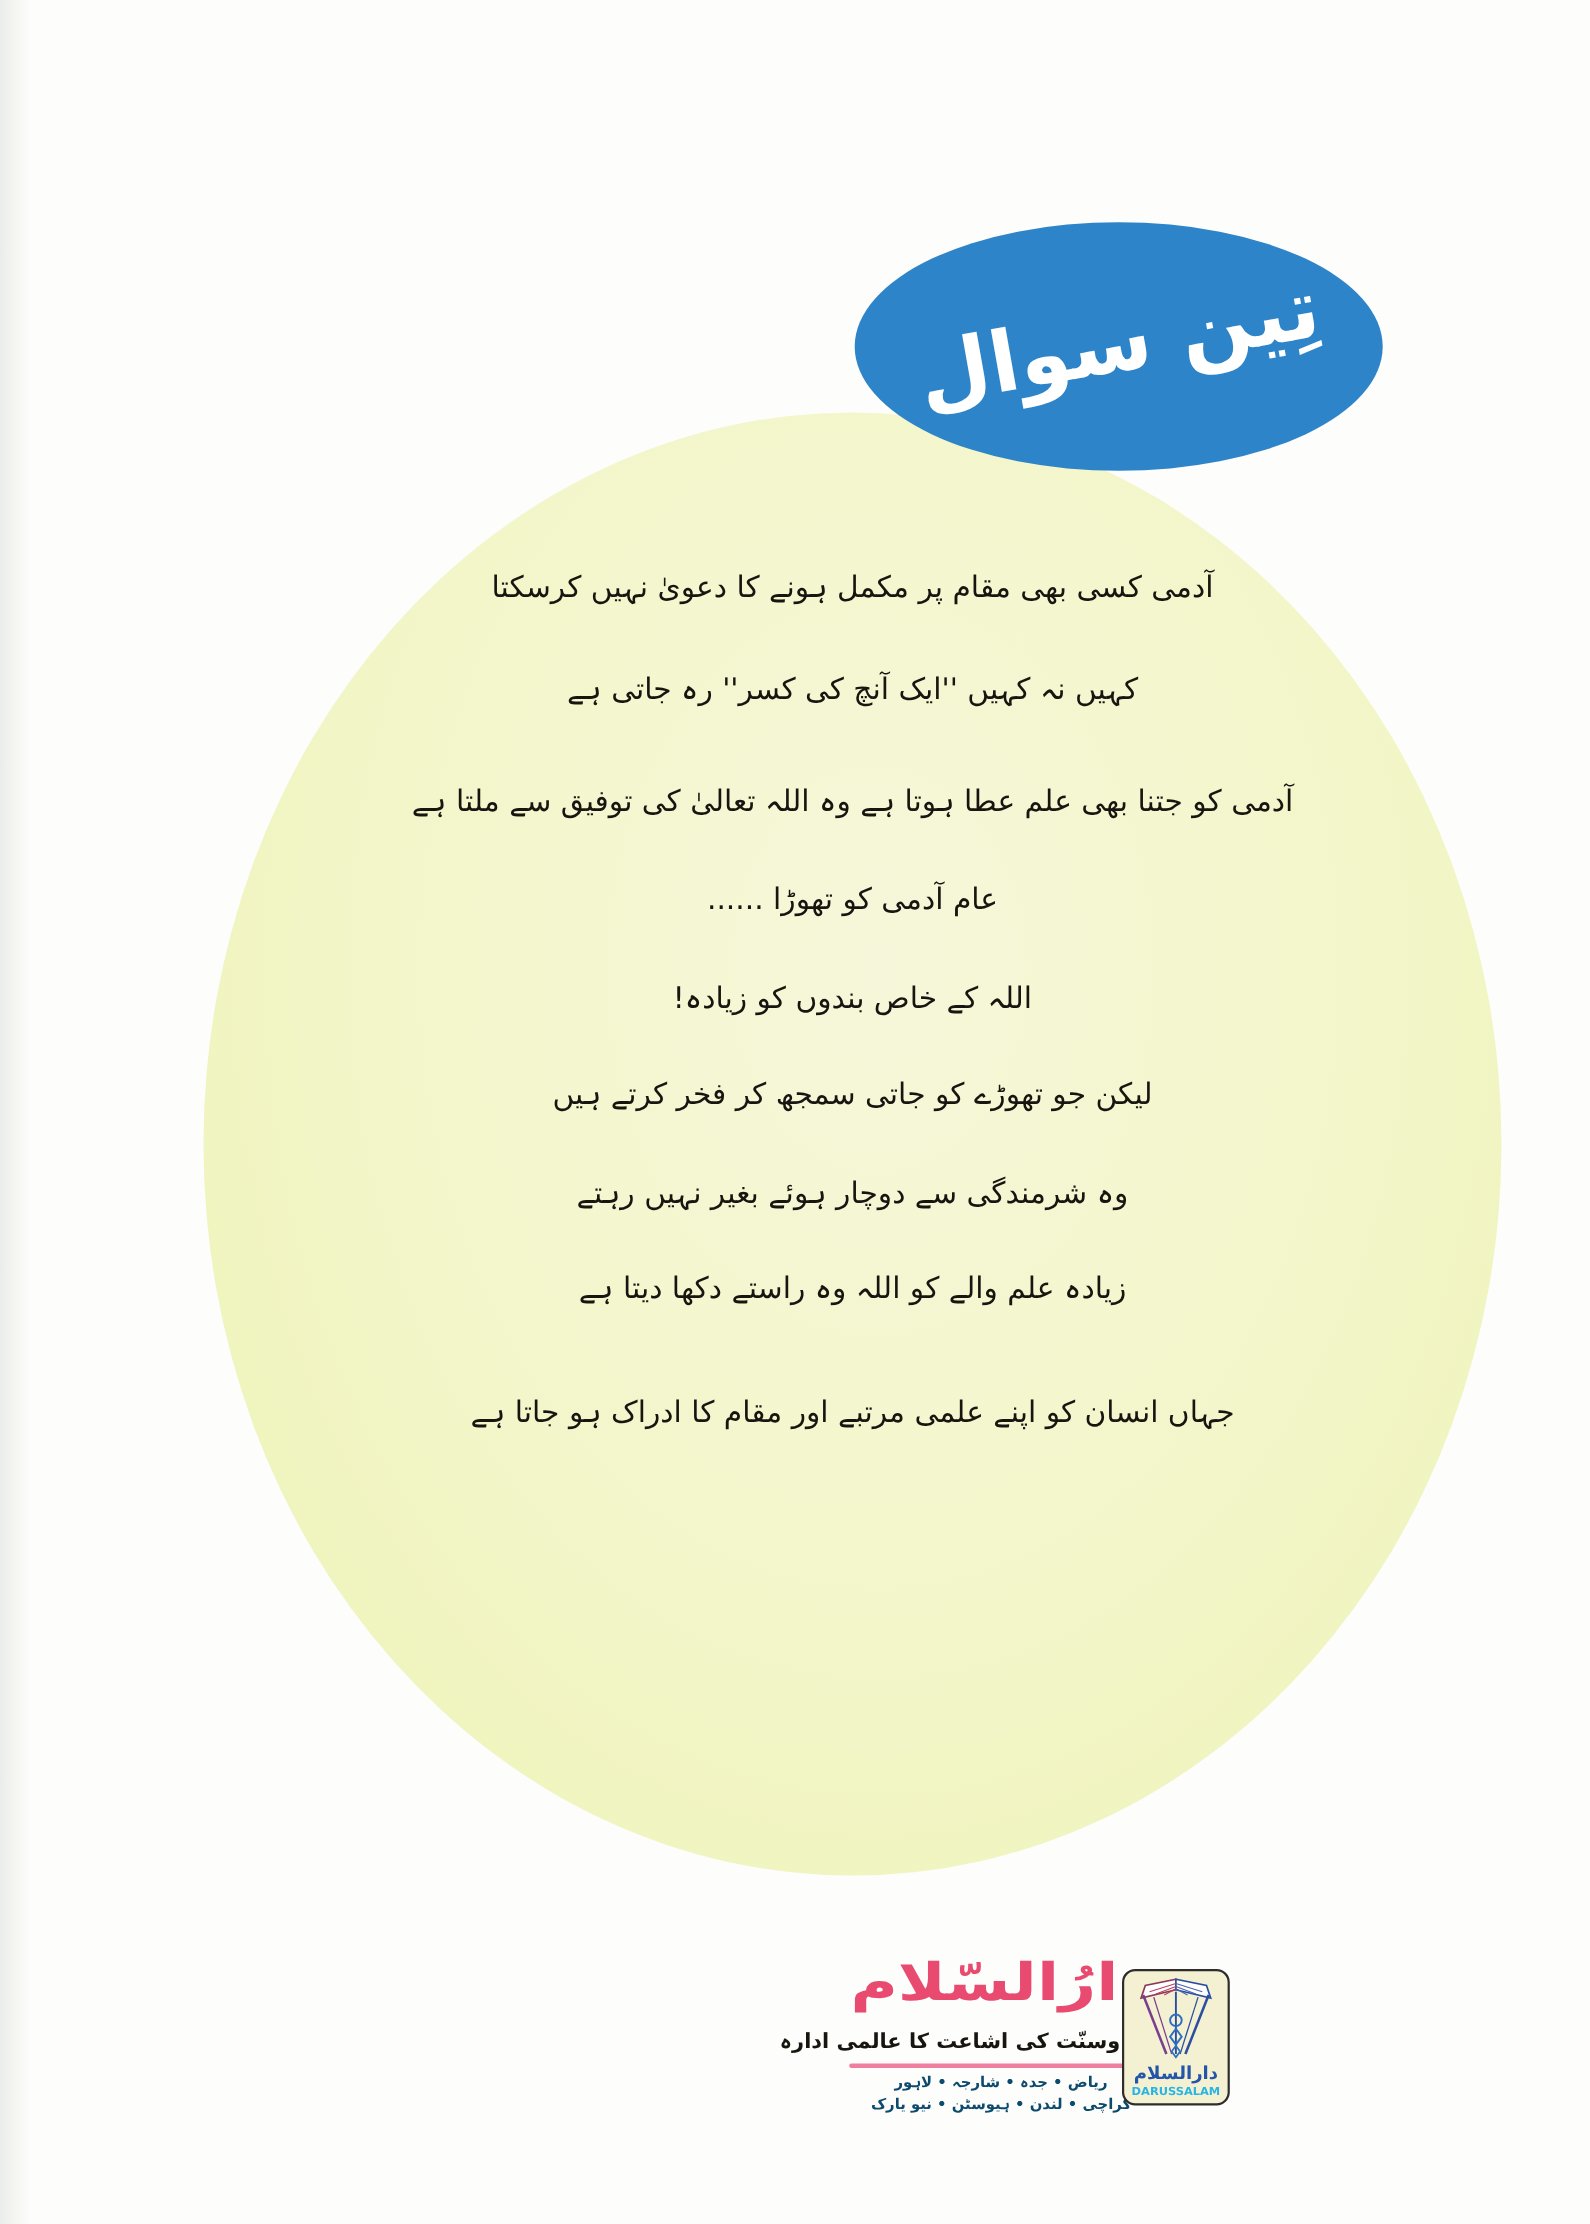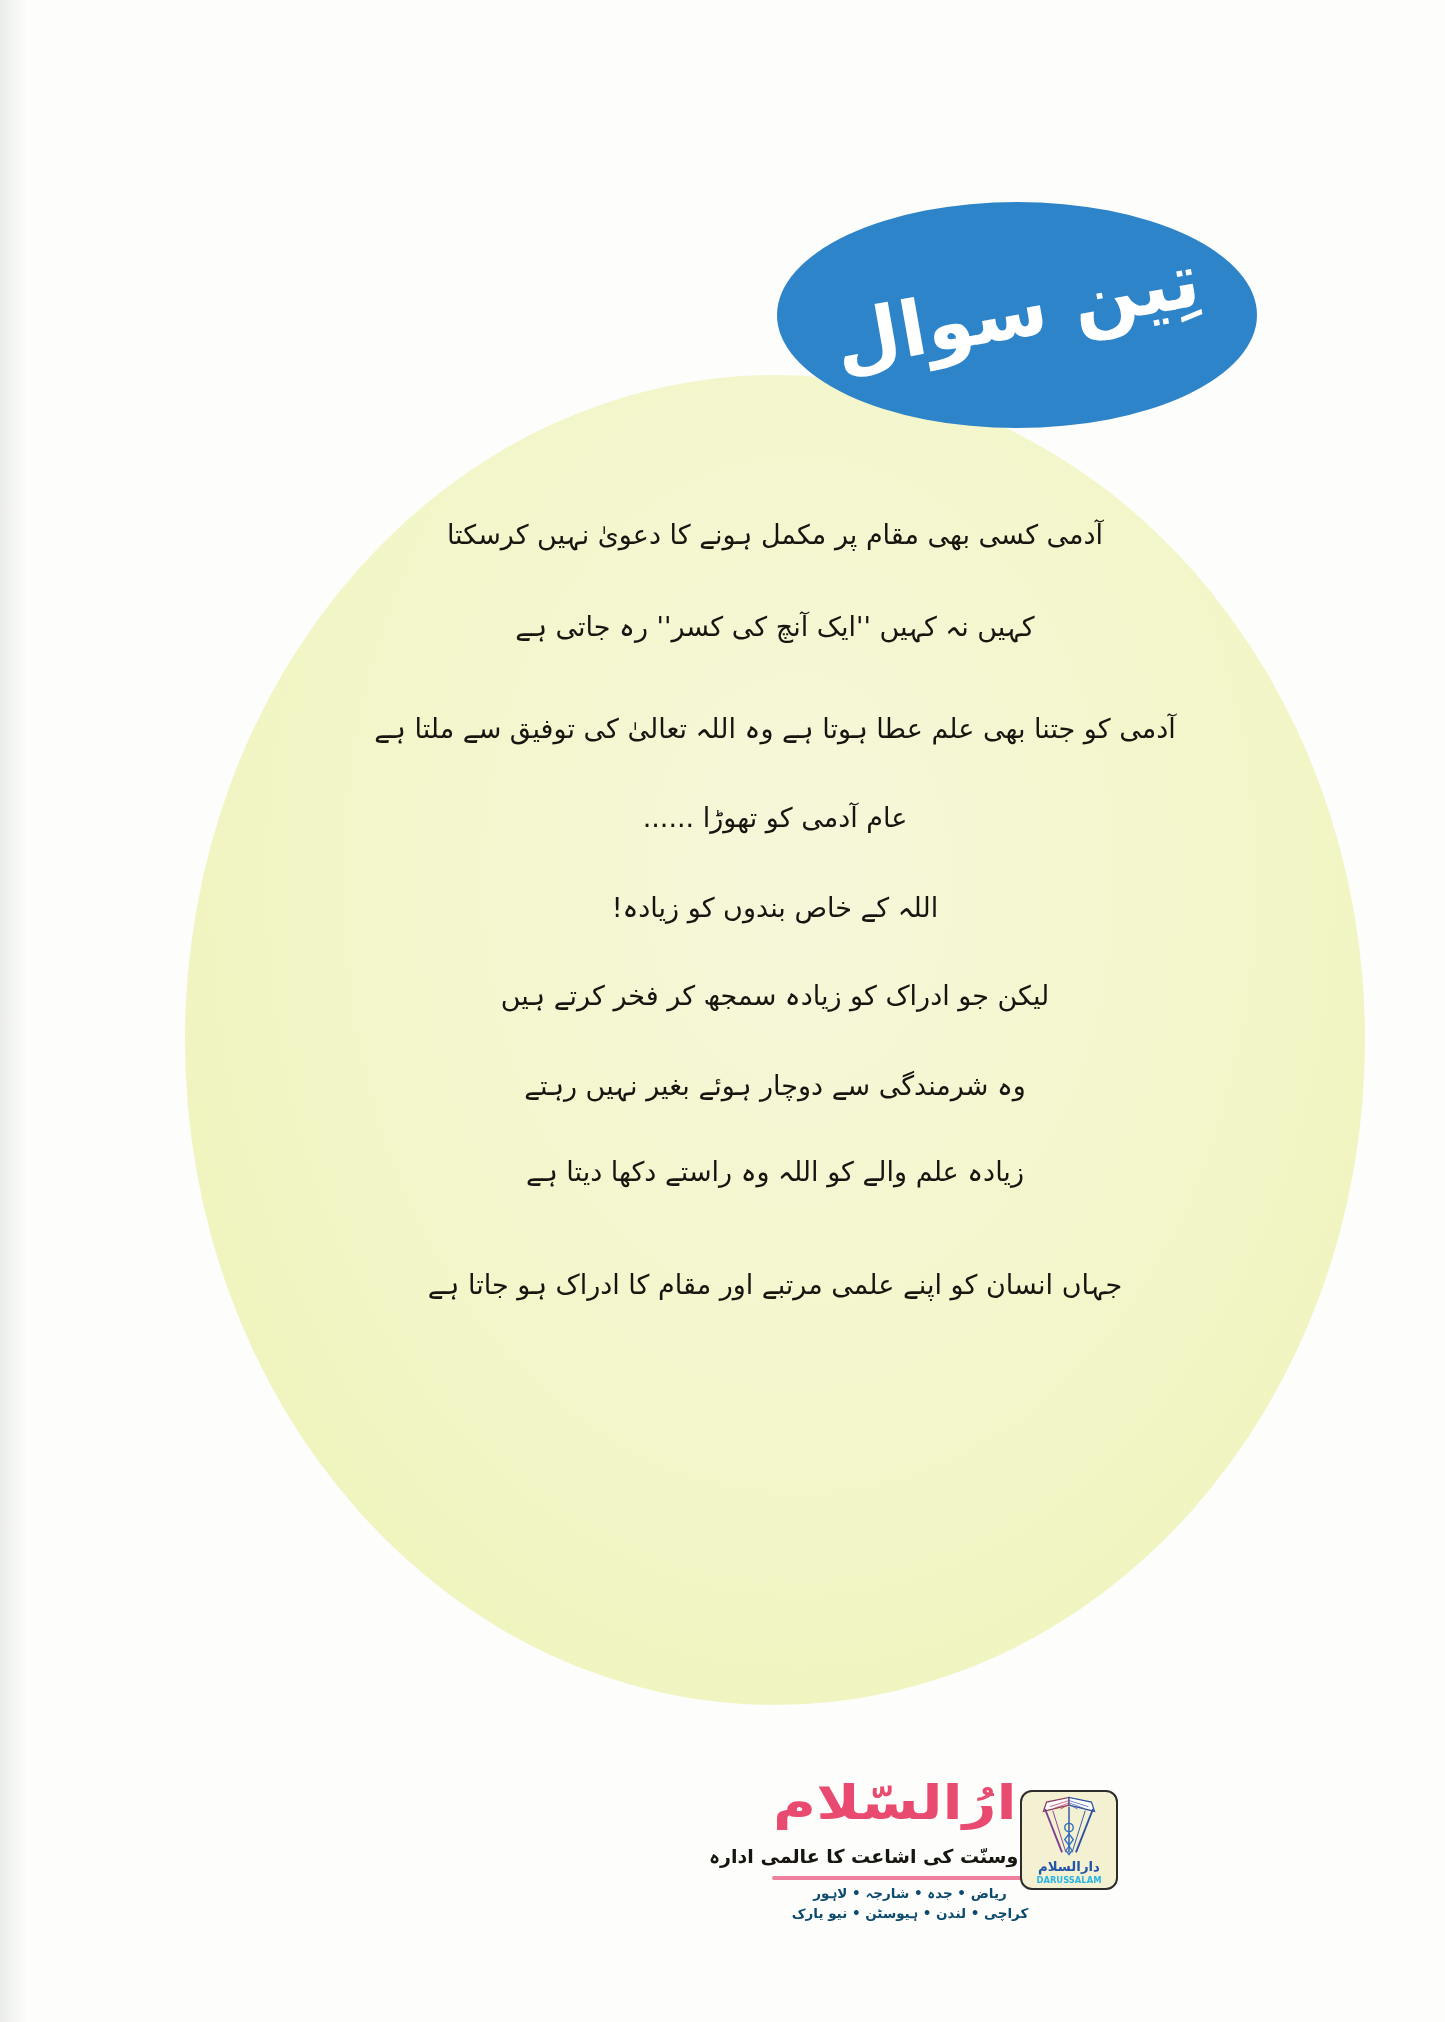--- a/index.html
+++ b/index.html
@@ -76,21 +76,21 @@
   .pub-cities{
     position:absolute;left:750px;width:320px;
     text-align:center;direction:rtl;
     font-size:13.5px;font-weight:bold;color:#0c4a6e;line-height:1.5;
     white-space:nowrap;
   }
   .c1{top:1883px}.c2{top:1903px}
 
   
   .logo-box{
-    position:absolute;left:1020px;top:1790px;width:98px;height:100px;
+    position:absolute;left:1020px;top:1790px;width:98px;height:124px;
     background:var(--logo_box_bg);
     border:2.5px solid #2f2d2b;border-radius:12px;
     box-sizing:border-box;
     overflow:hidden;
   }
   .logo-box svg{display:block;width:100%;height:100%;}
 </style>
 </head>
 <body>
 
@@ -101,21 +101,21 @@
   <div class="badge">
     <div class="badge-label">تِین سوال</div>
   </div>
 
   <div class="poem">
     <div class="poem-line l1">آدمی کسی بھی مقام پر مکمل ہونے کا دعویٰ نہیں کرسکتا</div>
     <div class="poem-line l2">کہیں نہ کہیں ''ایک آنچ کی کسر'' رہ جاتی ہے</div>
     <div class="poem-line l3">آدمی کو جتنا بھی علم عطا ہوتا ہے وہ اللہ تعالیٰ کی توفیق سے ملتا ہے</div>
     <div class="poem-line l4">عام آدمی کو تھوڑا ......</div>
     <div class="poem-line l5">اللہ کے خاص بندوں کو زیادہ!</div>
-    <div class="poem-line l6">لیکن جو ادراک کو زیادہ سمجھ کر فخر کرتے ہیں</div>
+    <div class="poem-line l6">لیکن جو تھوڑے کو جاتی سمجھ کر فخر کرتے ہیں</div>
     <div class="poem-line l7">وہ شرمندگی سے دوچار ہوئے بغیر نہیں رہتے</div>
     <div class="poem-line l8">زیادہ علم والے کو اللہ وہ راستے دکھا دیتا ہے</div>
     <div class="poem-line l9">جہاں انسان کو اپنے علمی مرتبے اور مقام کا ادراک ہو جاتا ہے</div>
   </div>
 
   <div class="publisher">
     <div class="pub-name">دارُالسّلام</div>
     <div class="pub-tagline">کتاب وسنّت کی اشاعت کا عالمی ادارہ</div>
     <div class="pub-underline"></div>
     <div class="pub-cities c1">ریاض • جدہ • شارجہ • لاہور</div>

